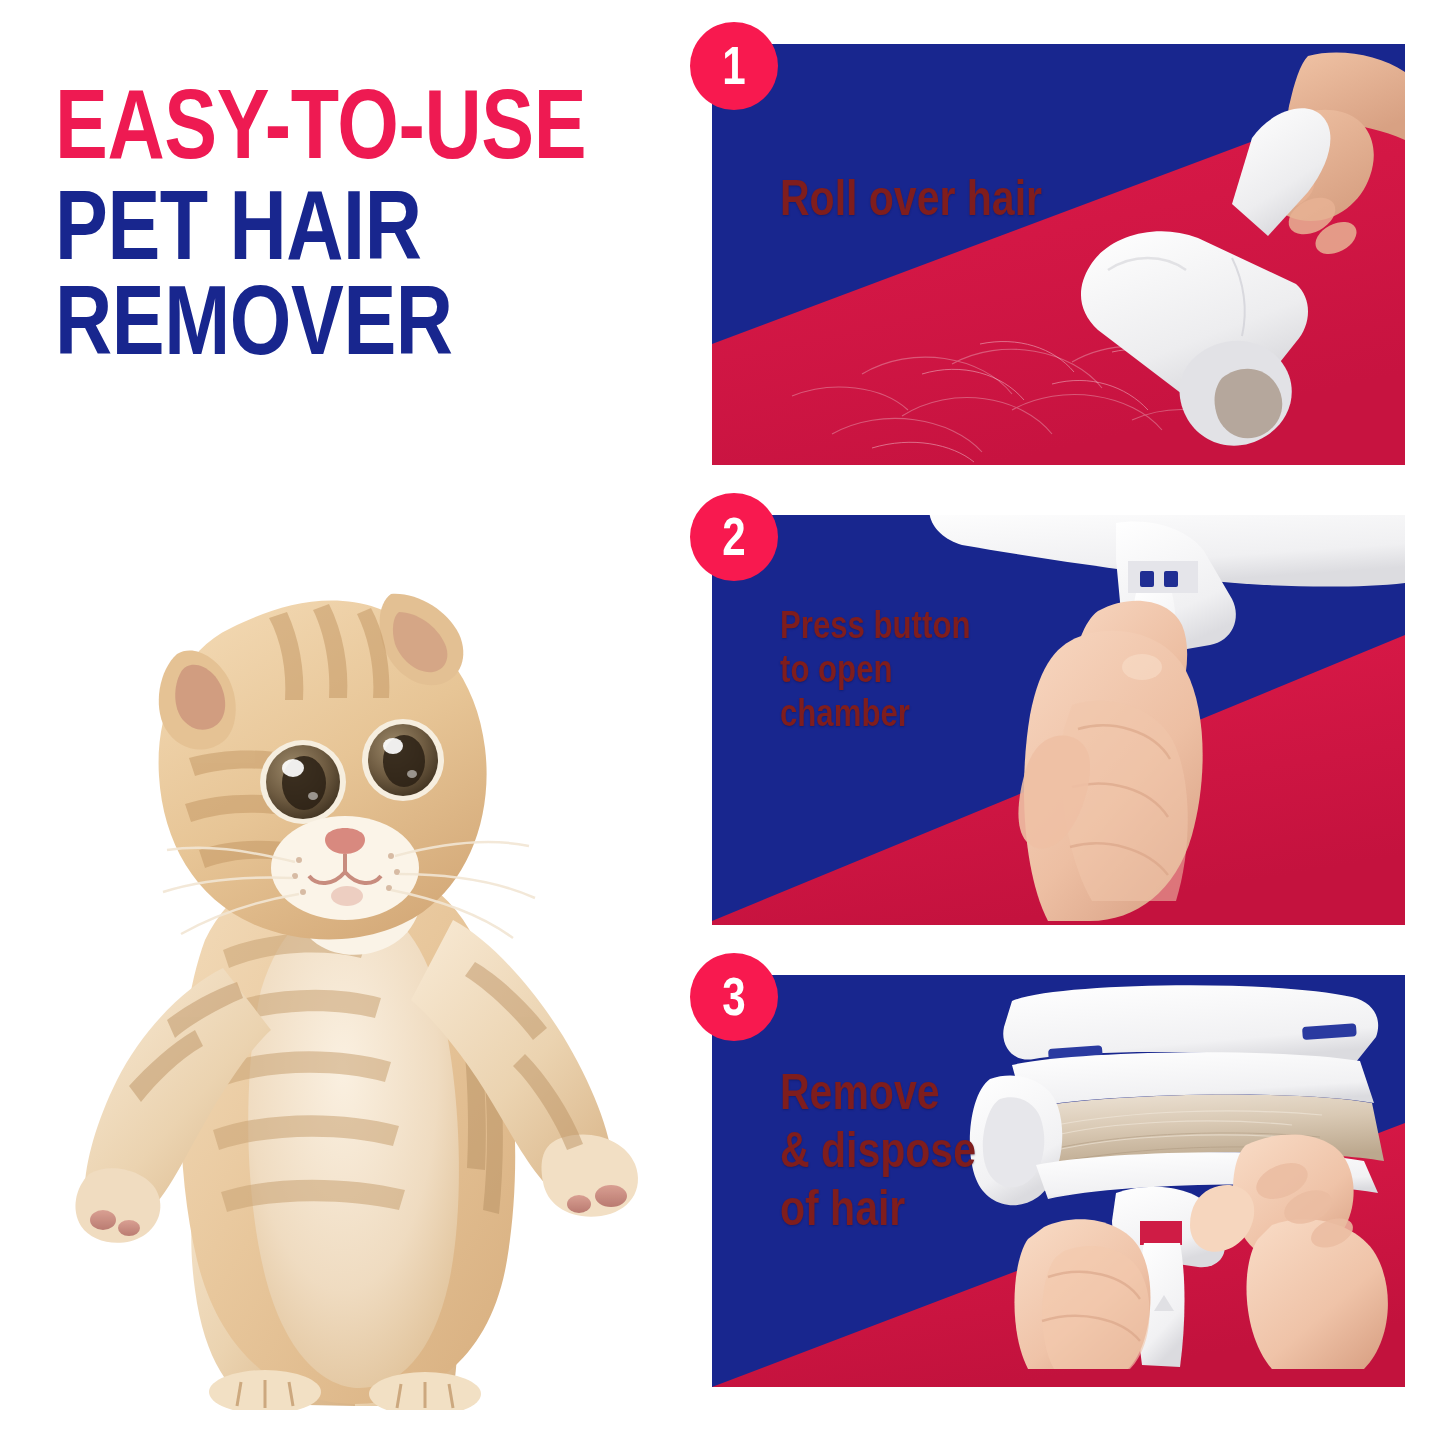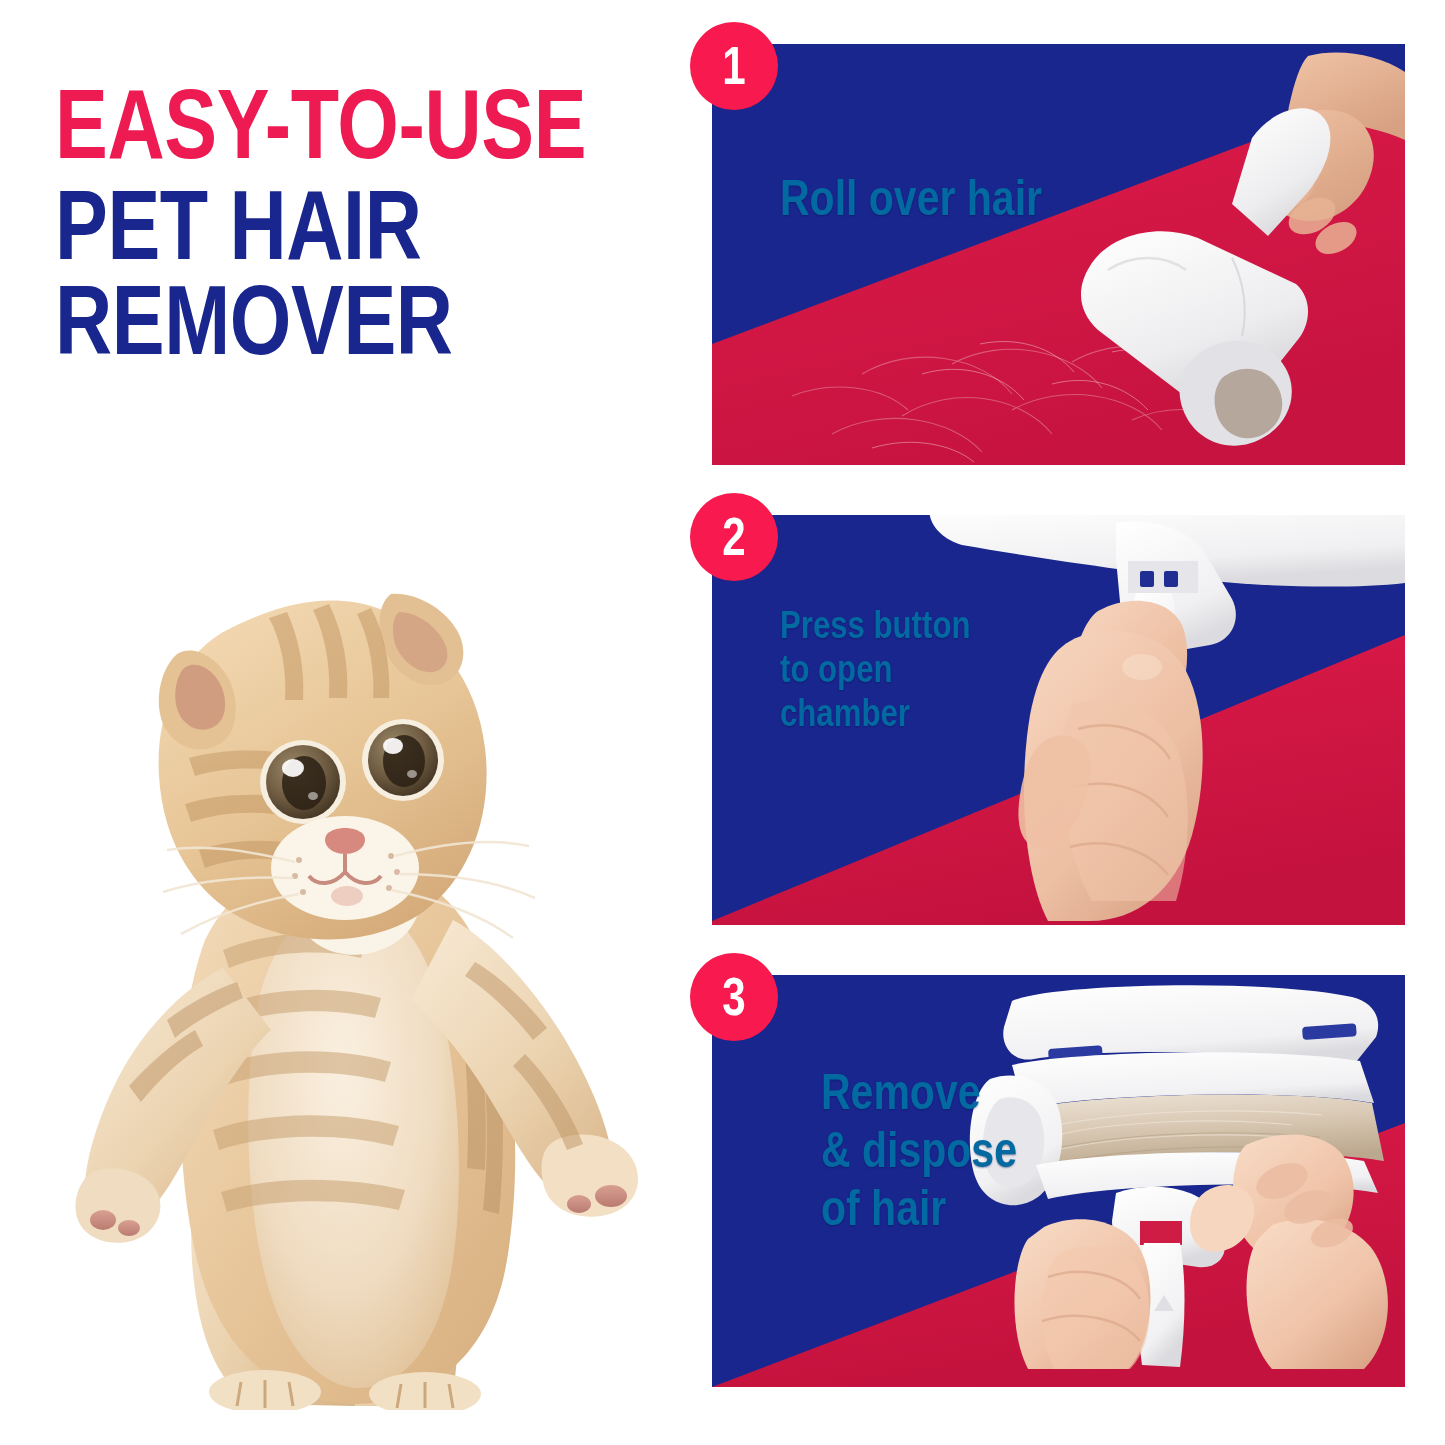--- a/index.html
+++ b/index.html
@@ -55,29 +55,29 @@
     z-index:5;
   }
   .badge-num{
     color:#ffffff;font-weight:700;font-size:54px;line-height:1;
     font-family:"Liberation Sans Narrow","Liberation Sans",sans-serif;
     transform:scaleX(0.78);
     margin-top:-3px;
   }
 
   .caption{
-    position:absolute;z-index:4;color:#0369a1;font-weight:700;
+    position:absolute;z-index:4;color:#7f1d1d;font-weight:700;
     font-family:"Liberation Sans Narrow","Liberation Sans","DejaVu Sans Condensed",sans-serif;
     transform-origin:left top;
     text-shadow:0 1px 2px rgba(10,20,80,.45);
   }
   .cap-line{display:block;white-space:nowrap;transform:scaleX(0.82);transform-origin:left center;}
   .cap1{left:68px;top:128px;font-size:50px;line-height:1.04;}
   .cap2{left:68px;top:88px;font-size:38px;line-height:1.16;}
-  .cap3{left:68px;top:88px;font-size:50px;line-height:1.16;margin-left:41px;}
+  .cap3{left:68px;top:88px;font-size:50px;line-height:1.16;}
 </style>
 </head>
 <body>
 
 <div id="page">
 
   <div class="left-col">
 
     <div class="headline">
       <div class="hl-line hl-1">EASY-TO-USE</div>

